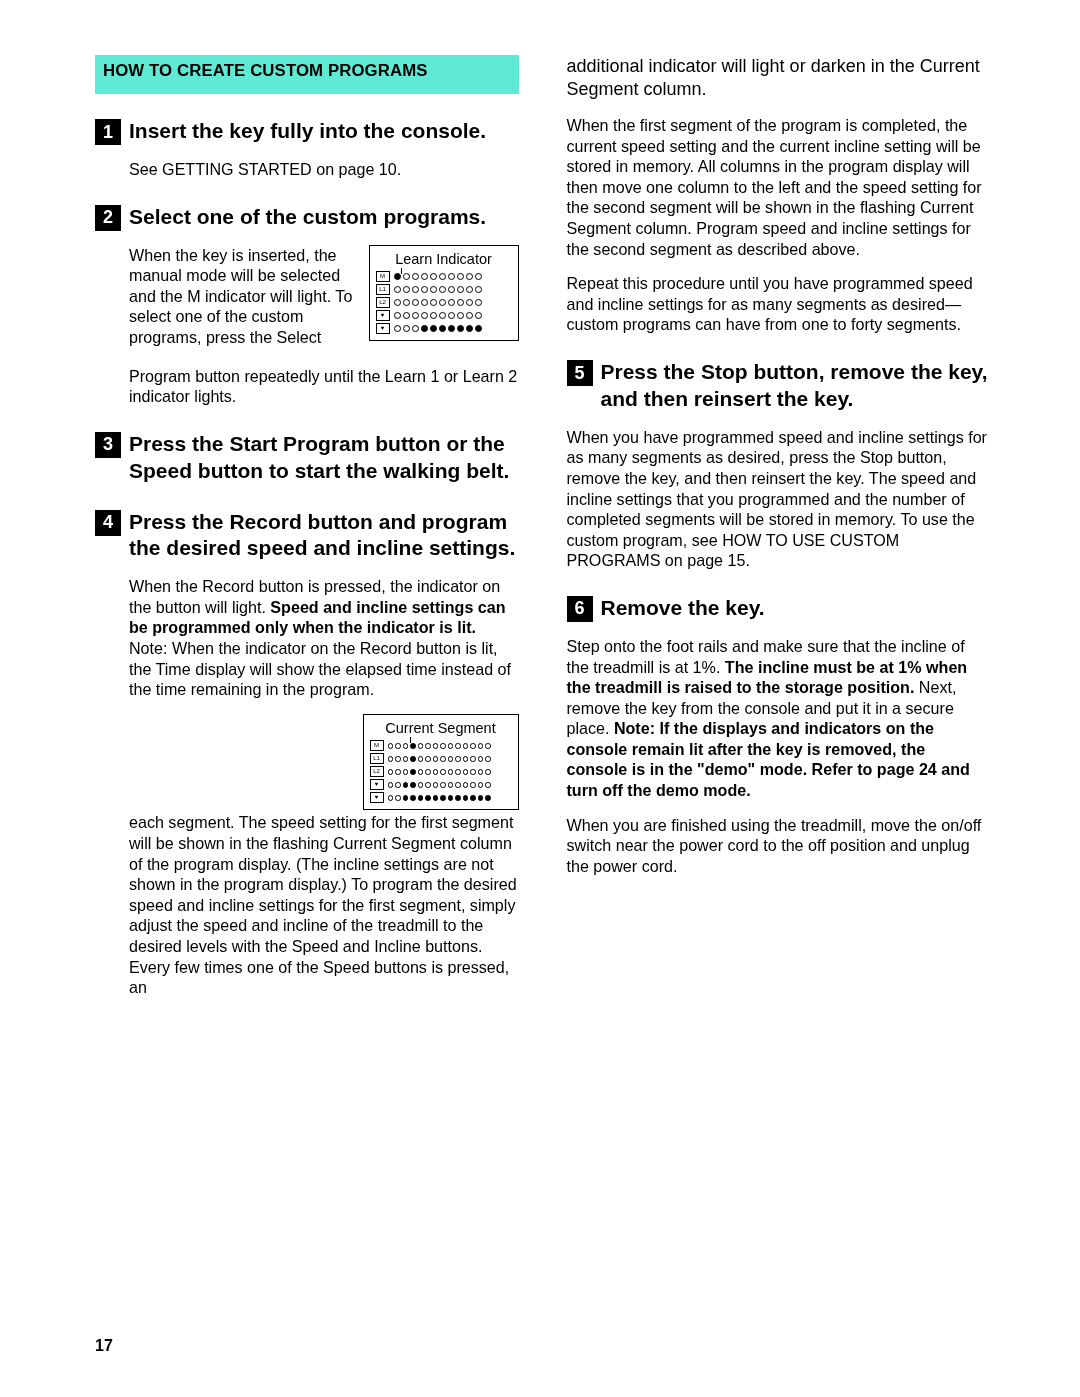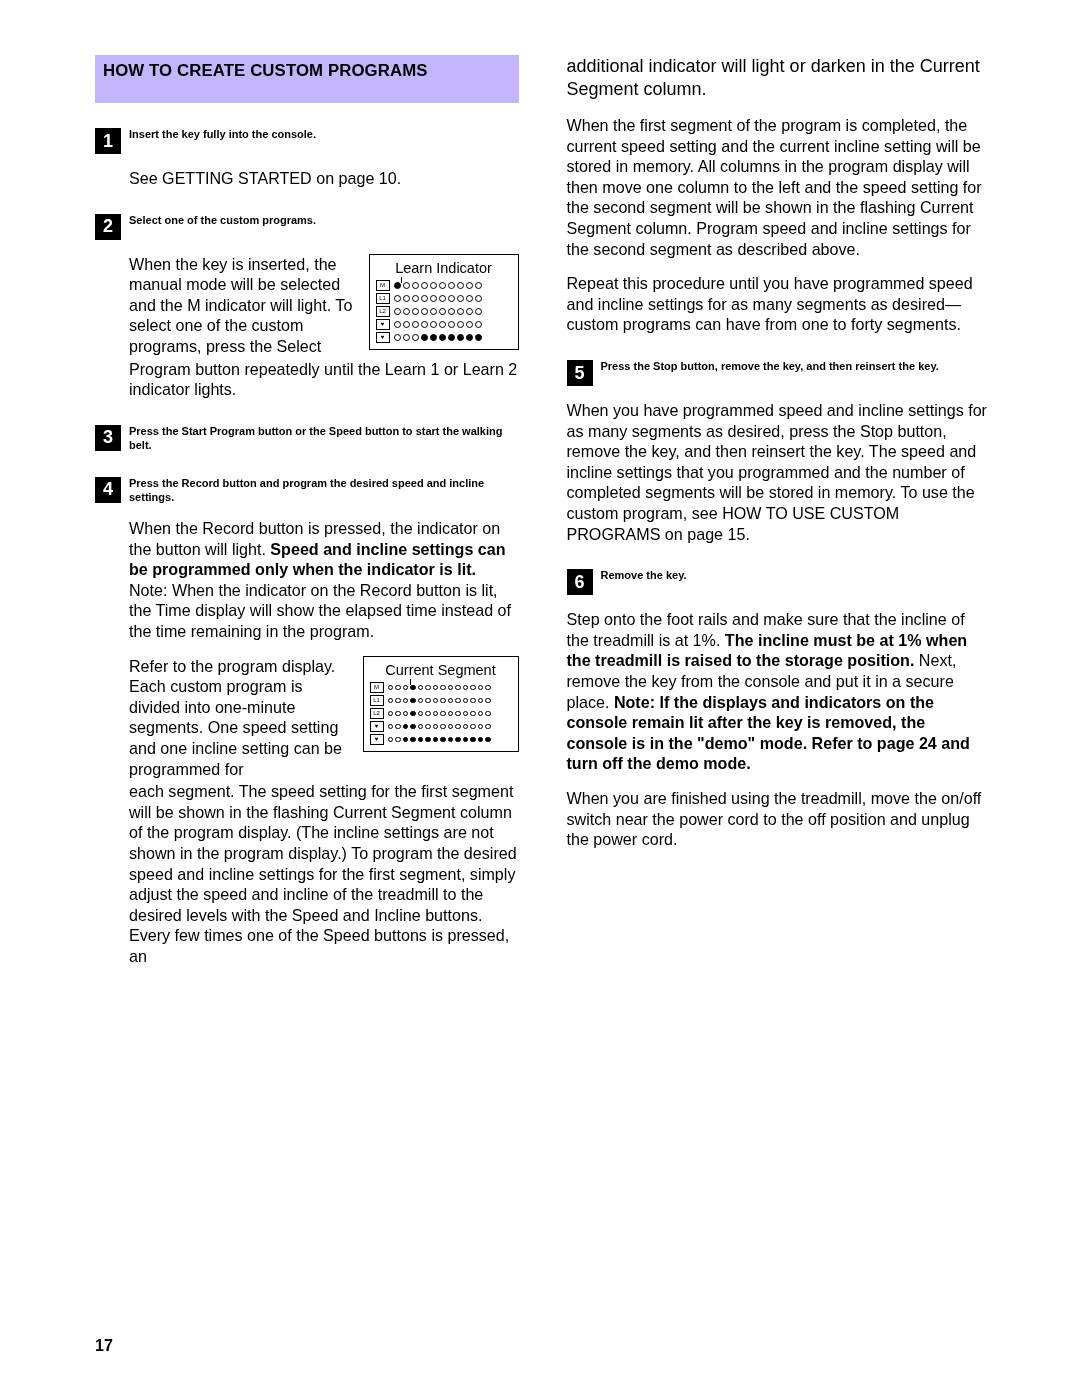--- a/index.html
+++ b/index.html
@@ -18,22 +18,22 @@
   }
   .columns {
     display: flex;
     gap: 48px;
   }
   .col {
     flex: 1 1 0;
     min-width: 0;
   }
   .section-header {
-    background: #c4b5fd;
-    padding: 6px 8px 22px 8px;
+    background: #5eead4;
+    padding: 6px 8px 13px 8px;
     font-weight: bold;
     font-size: 16.8px;
     letter-spacing: 0.1px;
   }
   .num-badge {
     width: 26px;
     height: 26px;
     background: #000;
     color: #fff;
     font-weight: bold;
@@ -47,21 +47,21 @@
   }
   .step {
     margin-top: 24px;
   }
   .step-head {
     display: flex;
     align-items: flex-start;
   }
   .step-head .title {
     font-weight: bold;
-    font-size: 11px;
+    font-size: 21px;
     line-height: 1.28;
   }
   .body-text {
     font-size: 16.1px;
     line-height: 1.28;
     margin-top: 14px;
   }
   .body-text .bold {
     font-weight: bold;
     text-align: center;
@@ -232,21 +232,21 @@
                     <span class="dot fill"></span>
                     <span class="dot fill"></span>
                     <span class="dot fill"></span>
                     <span class="dot fill"></span>
                   </div>
               </div>
             </div>
           </div>
           <span>When the key is in­serted, the manual mode will be selected and the M indicator will light. To select one of the custom programs, press the Select</span>
         </div>
-        <div class="body-text indent" style="margin-top:2px;">Program button repeatedly until the Learn 1 or Learn 2 indicator lights.</div>
+        <div class="body-text indent" style="margin-top:18px;">Program button repeatedly until the Learn 1 or Learn 2 indicator lights.</div>
       </div>
 
       <div class="step">
         <div class="step-head">
           <div class="num-badge">3</div>
           <div class="title">Press the Start Program button or the Speed button to start the walking belt.</div>
         </div>
       </div>
 
       <div class="step">
@@ -343,21 +343,20 @@
                     <span class="dot small fill"></span>
                     <span class="dot small fill"></span>
                     <span class="dot small fill"></span>
                     <span class="dot small fill"></span>
                     <span class="dot small fill"></span>
                     <span class="dot small fill"></span>
                   </div>
               </div>
             </div>
           </div>
-          <span>Refer to the program display. Each custom program is divided into one-minute segments. One speed setting and one incline setting can be programmed for</span>
         </div>
         <div class="body-text indent" style="margin-top:2px;">each segment. The speed setting for the first seg­ment will be shown in the flashing Current Segment column of the program display. (The in­cline settings are not shown in the program dis­play.) To program the desired speed and incline settings for the first segment, simply adjust the speed and incline of the treadmill to the desired levels with the Speed and Incline buttons. Every few times one of the Speed buttons is pressed, an</div>
       </div>
     </div>
 
     <div class="col">
       <div class="col-r-top">additional indicator will light or darken in the Current Segment column.</div>
       <div class="body-text">When the first segment of the program is com­pleted, the current speed setting and the current incline setting will be stored in memory. All columns in the program display will then move one column to the left and the speed setting for the second segment will be shown in the flashing Current Segment column. Program speed and incline settings for the second segment as de­scribed above.</div>
       <div class="body-text">Repeat this procedure until you have programmed speed and incline settings for as many segments as desired—custom programs can have from one to forty segments.</div>
 

